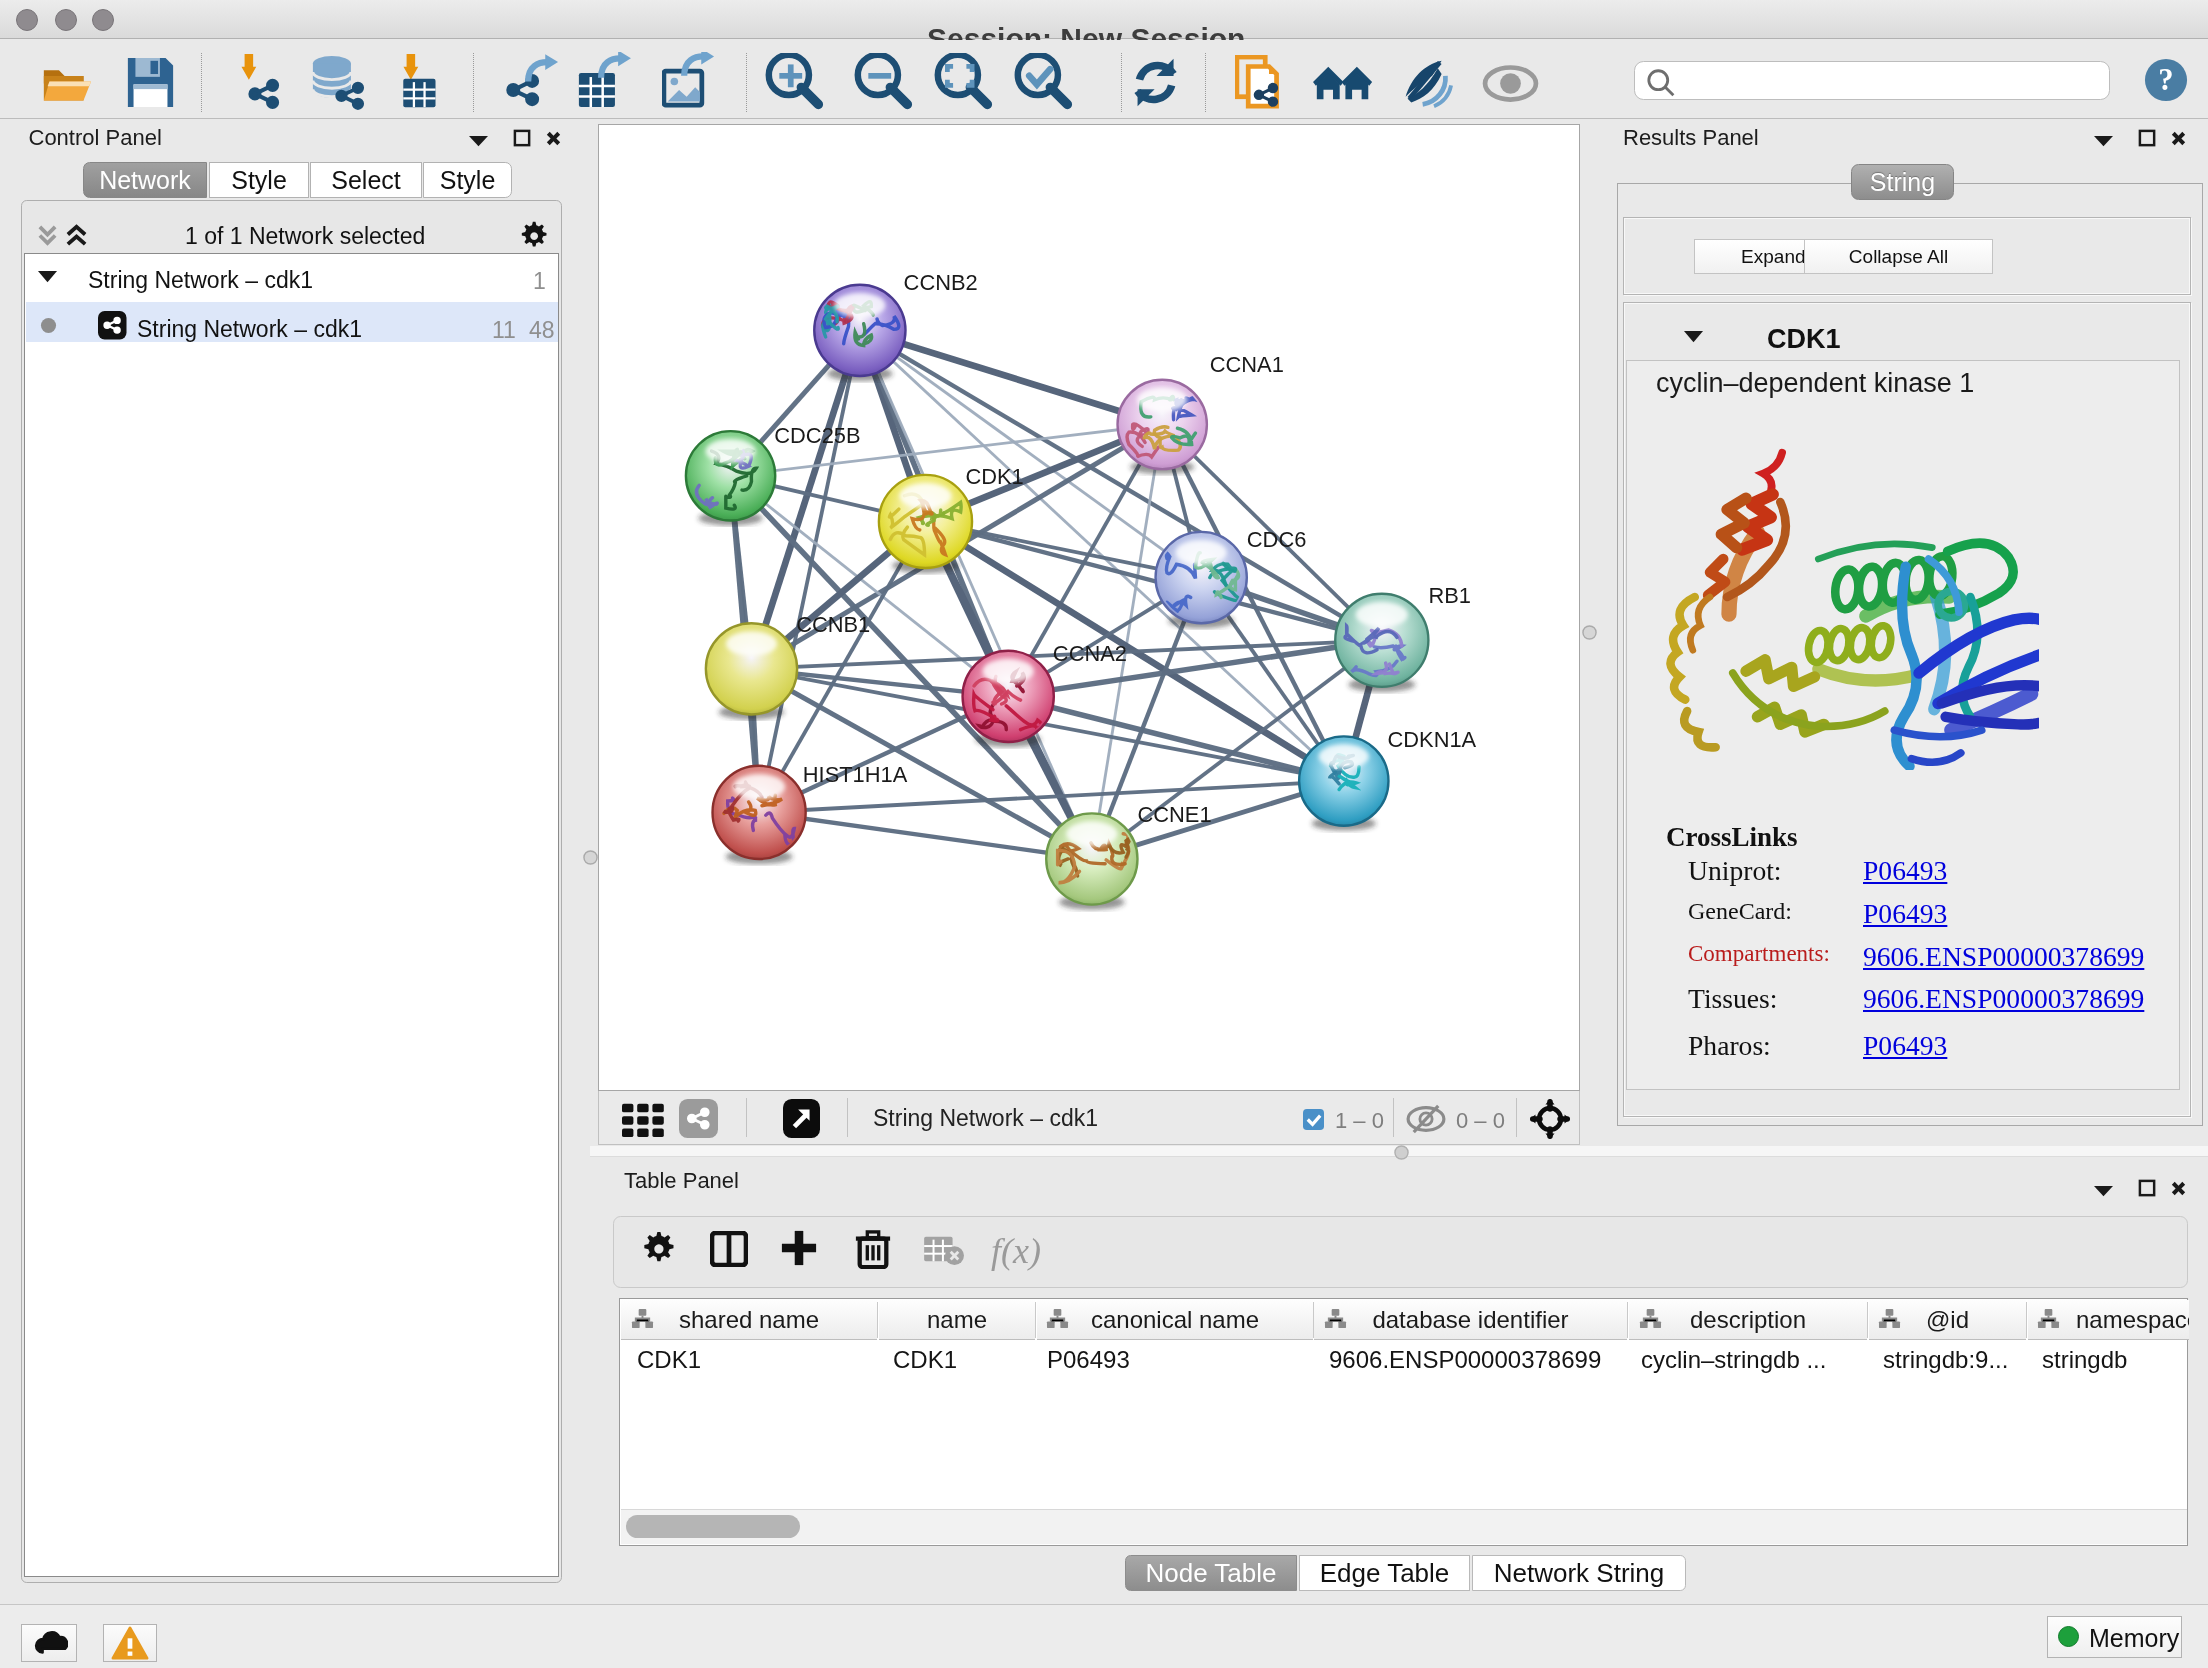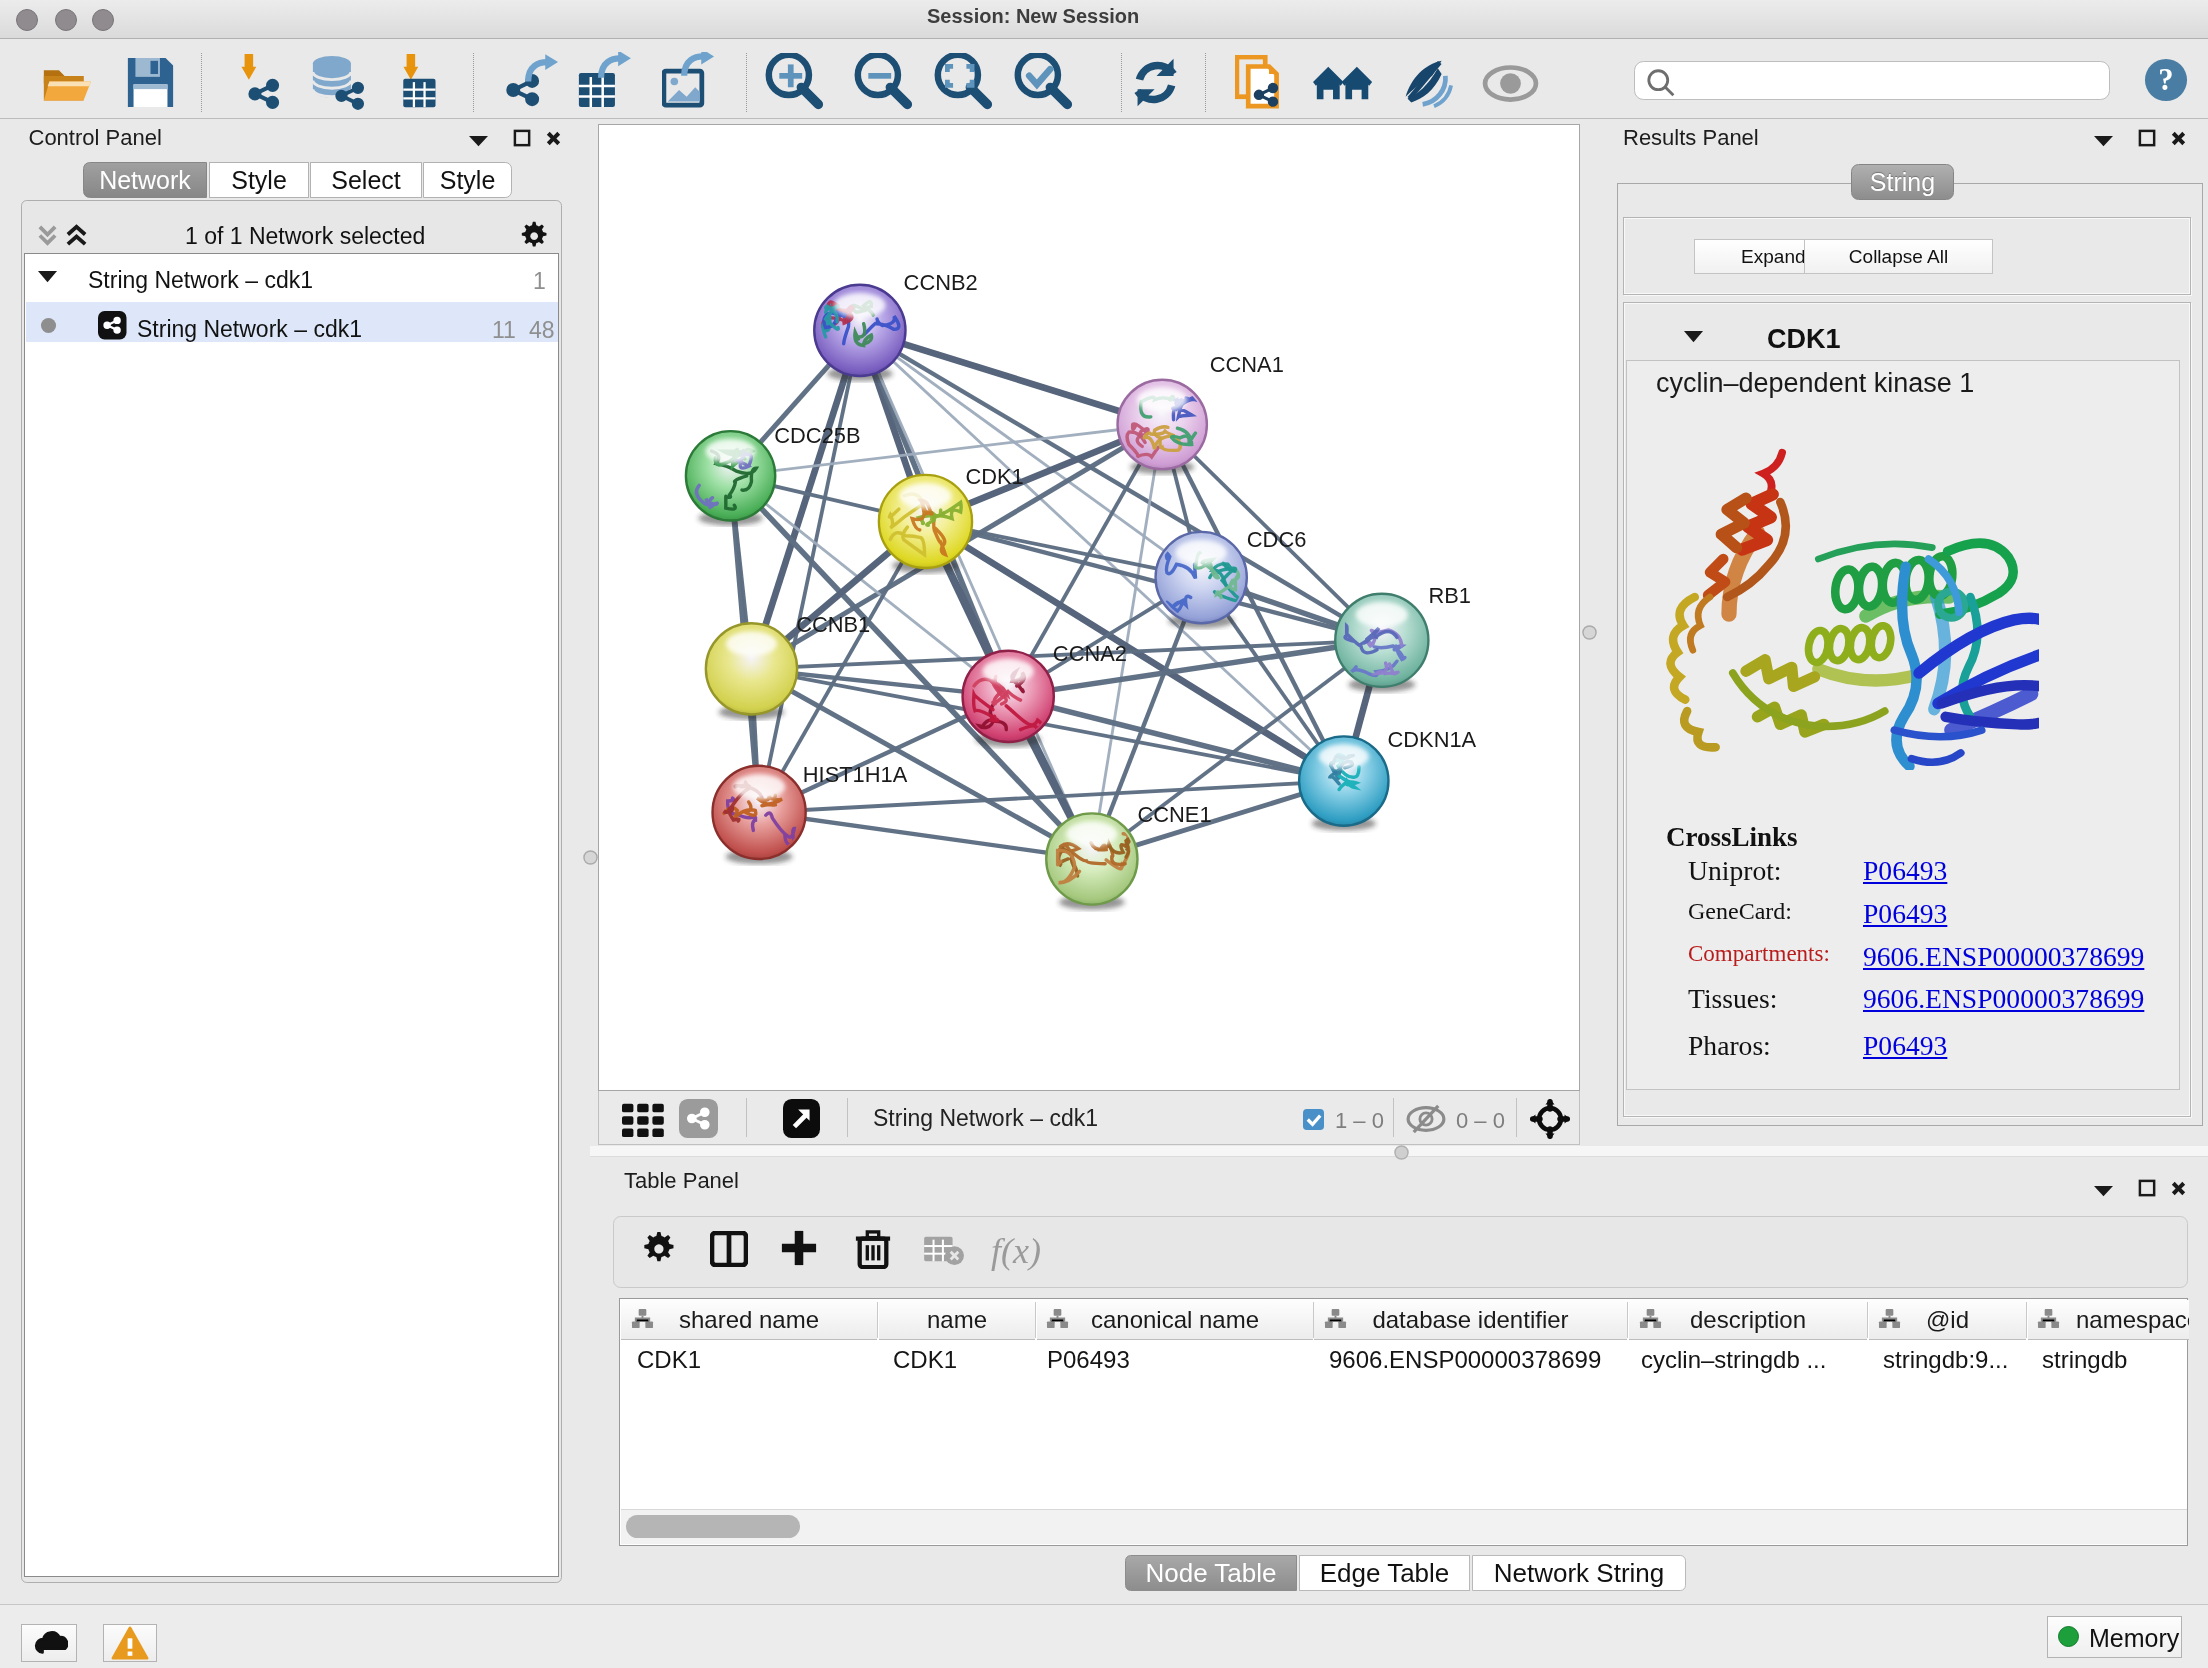--- a/index.html
+++ b/index.html
@@ -1,19 +1,19 @@
 <!DOCTYPE html>
 <html style="font-size:15px"><head><meta charset="utf-8"><style>
 *{margin:0;padding:0;box-sizing:border-box;}
 html,body{width:2208px;height:1668px;overflow:hidden;}
 body{background:#e9e9e9;font-family:"Liberation Sans",sans-serif;position:relative;}
 .abs{position:absolute;}
 .titlebar{left:0;top:0;width:2208px;height:39px;background:linear-gradient(#ececec,#dadada);border-bottom:1px solid #b1b1b1;}
 .tl{border-radius:50%;width:22px;height:22px;top:8.6px;background:#8f8b8f;border:1px solid #797579;}
-.wtitle{top:5px;font-size:20px;font-weight:bold;color:#3d3d3d;white-space:nowrap;}
+.wtitle{top:22px;font-size:30px;font-weight:bold;color:#3d3d3d;white-space:nowrap;}
 .toolbar{left:0;top:40px;width:2208px;height:79px;background:#e9e9e9;border-bottom:1px solid #bcbcbc;}
 .tdiv{top:53px;height:59px;width:0;border-left:1.9px dotted #9a9a9a;}
 .searchbox{left:1634px;top:61px;width:476px;height:39px;background:#fff;border:1.9px solid #bdbdbd;border-radius:9.5px;}
 .panel-title{font-size:22px;color:#1c1c1c;}
 .ctrl-outer{left:21px;top:200px;width:541px;height:1383px;border:1.9px solid #aeaeae;border-radius:5.7px;background:#e7e7e7;}
 .seg{height:36px;font-size:25px;color:#111;background:#fff;border:1px solid #b2b2b2;display:flex;align-items:center;justify-content:center;}
 .seg.sel{background:linear-gradient(#a0a0a0,#878787);color:#fff;border-color:#878787;}
 .ctrl-list{left:24px;top:253px;width:535px;height:1324px;background:#fff;border:1.9px solid #8a8a8a;}
 .treerow{font-size:23px;color:#121212;white-space:nowrap;}
 .graynum{color:#8f8f8f;font-size:23px;}

